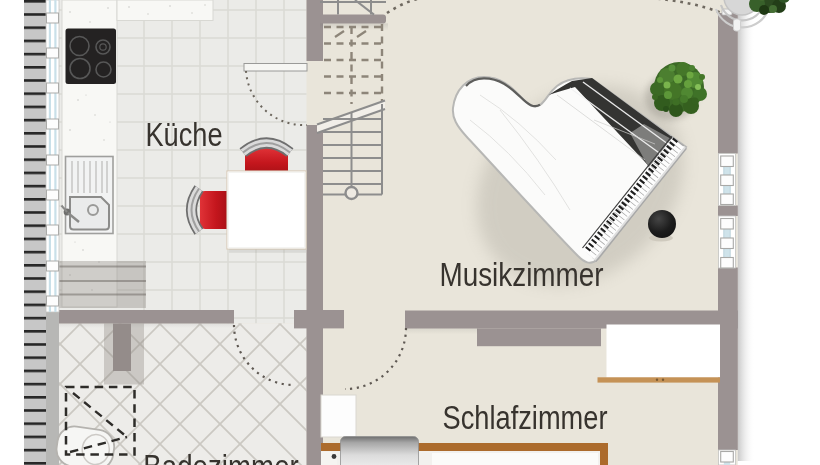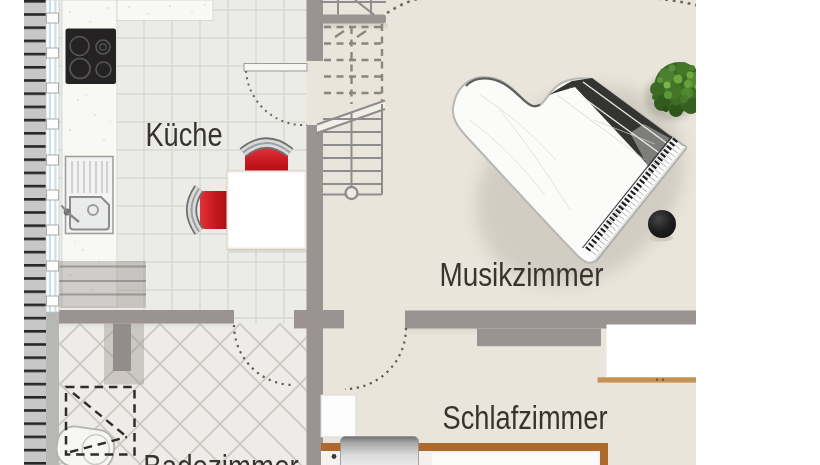--- a/index.html
+++ b/index.html
@@ -1,16 +1,16 @@
 <!DOCTYPE html>
 <html><head>
 <meta charset="utf-8">
 <style>
 html,body{margin:0;padding:0;background:#fff}
-#c{position:relative;width:696px;height:465px;overflow:hidden;background:#ffffff;font-family:"Liberation Sans",sans-serif}
+#c{position:relative;width:820px;height:465px;overflow:hidden;background:#ffffff;font-family:"Liberation Sans",sans-serif}
 </style>
 </head>
 <body>
 <div id="c">
 <svg width="820" height="465" viewBox="0 0 820 465">
 <defs>
 <linearGradient id="wallshadR" x1="0" y1="0" x2="1" y2="0">
  <stop offset="0" stop-color="#9c9c9c" stop-opacity="0.55"></stop>
  <stop offset="1" stop-color="#ffffff" stop-opacity="0"></stop>
 </linearGradient>

